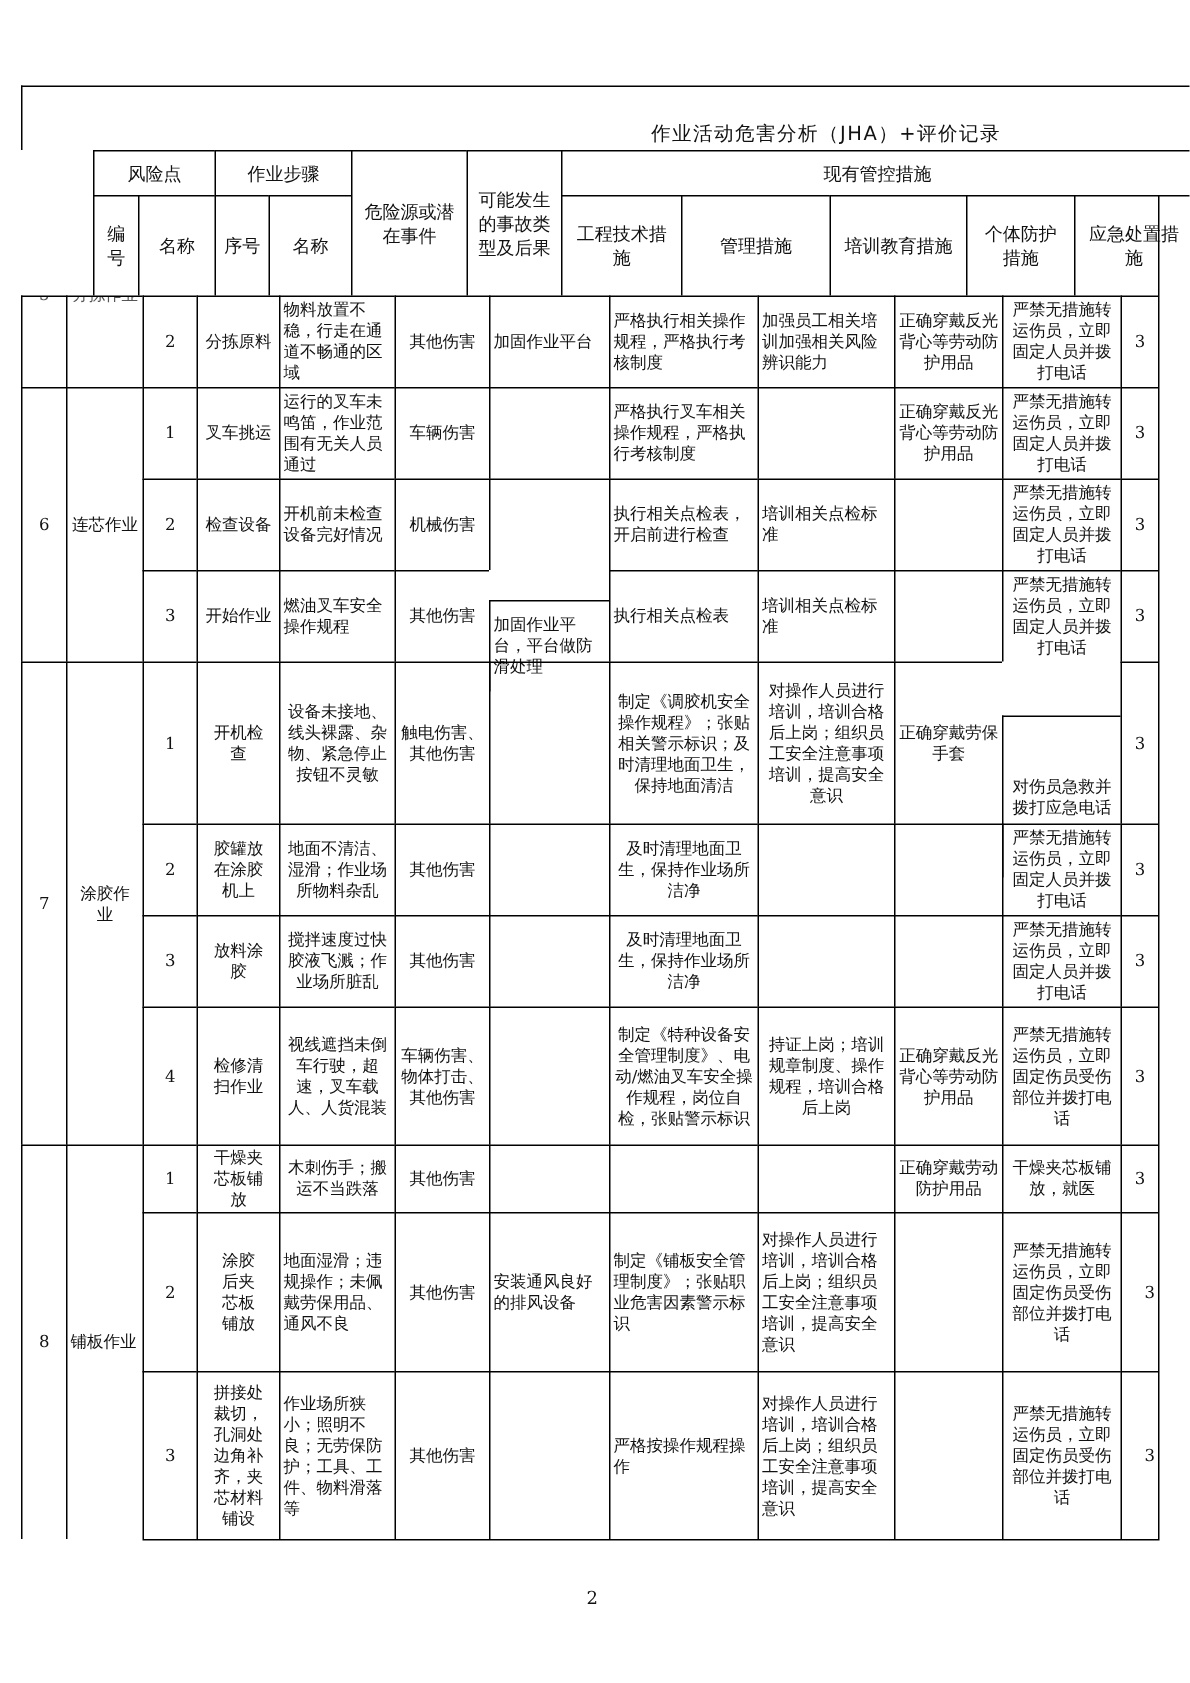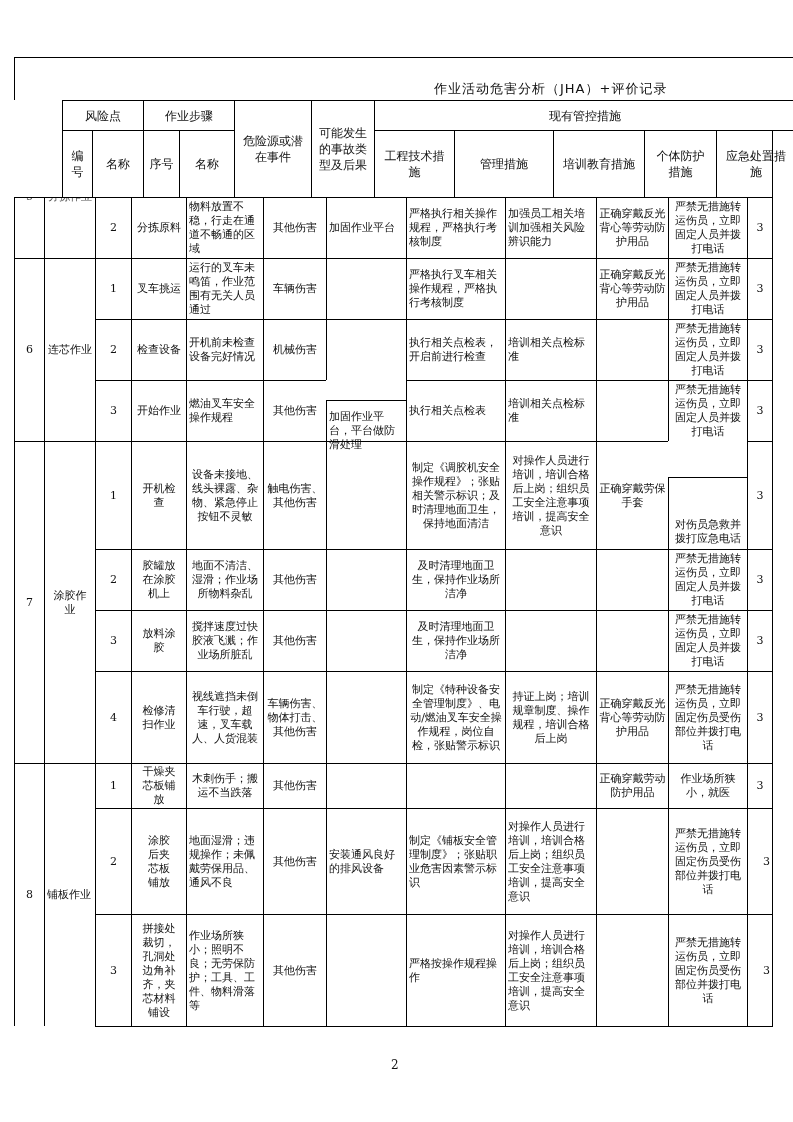--- a/index.html
+++ b/index.html
@@ -151,21 +151,21 @@
   <div class="cell" style="left:44px;top:763px;width:51px;height:263px;white-space:nowrap;justify-content:flex-start;">铺板作业</div>
 
   <div class="cell" style="left:95px;top:763px;width:36px;height:45px;">1</div>
   <div class="cell" style="left:131px;top:763px;width:55px;height:45px;padding:0 8px;">干燥夹芯板铺放</div>
   <div class="cell" style="left:186px;top:763px;width:77px;height:45px;">木刺伤手；搬运不当跌落</div>
   <div class="cell" style="left:263px;top:763px;width:63px;height:45px;">其他伤害</div>
   <div class="cell" style="left:326px;top:763px;width:80px;height:45px;"></div>
   <div class="cell" style="left:406px;top:763px;width:99px;height:45px;"></div>
   <div class="cell" style="left:505px;top:763px;width:91px;height:45px;"></div>
   <div class="cell" style="left:596px;top:763px;width:72px;height:45px;">正确穿戴劳动防护用品</div>
-  <div class="cell" style="left:668px;top:763px;width:79px;height:45px;">作业场所狭小，就医</div>
+  <div class="cell" style="left:668px;top:763px;width:79px;height:45px;">干燥夹芯板铺放，就医</div>
   <div class="cell" style="left:747px;top:763px;width:25px;height:45px;">3</div>
 
   <div class="cell" style="left:95px;top:808px;width:36px;height:106px;">2</div>
   <div class="cell" style="left:131px;top:808px;width:55px;height:106px;padding:0 16px;">涂胶后夹芯板铺放</div>
   <div class="cell left" style="left:186px;top:808px;width:77px;height:106px;">地面湿滑；违规操作；未佩戴劳保用品、通风不良</div>
   <div class="cell" style="left:263px;top:808px;width:63px;height:106px;">其他伤害</div>
   <div class="cell left" style="left:326px;top:808px;width:80px;height:106px;">安装通风良好的排风设备</div>
   <div class="cell left" style="left:406px;top:808px;width:99px;height:106px;">制定《铺板安全管理制度》；张贴职业危害因素警示标识</div>
   <div class="cell left" style="left:505px;top:808px;width:91px;height:106px;">对操作人员进行培训，培训合格后上岗；组织员工安全注意事项培训，提高安全意识</div>
   <div class="cell" style="left:596px;top:808px;width:72px;height:106px;"></div>

